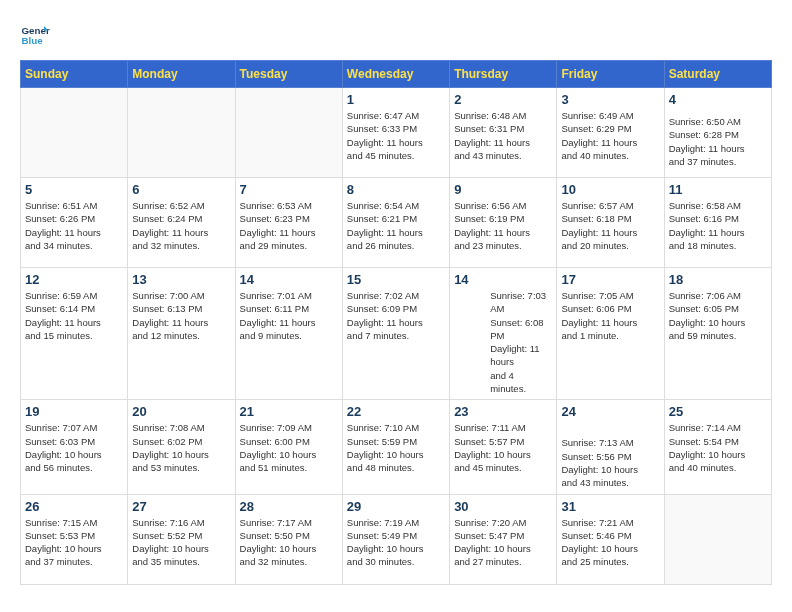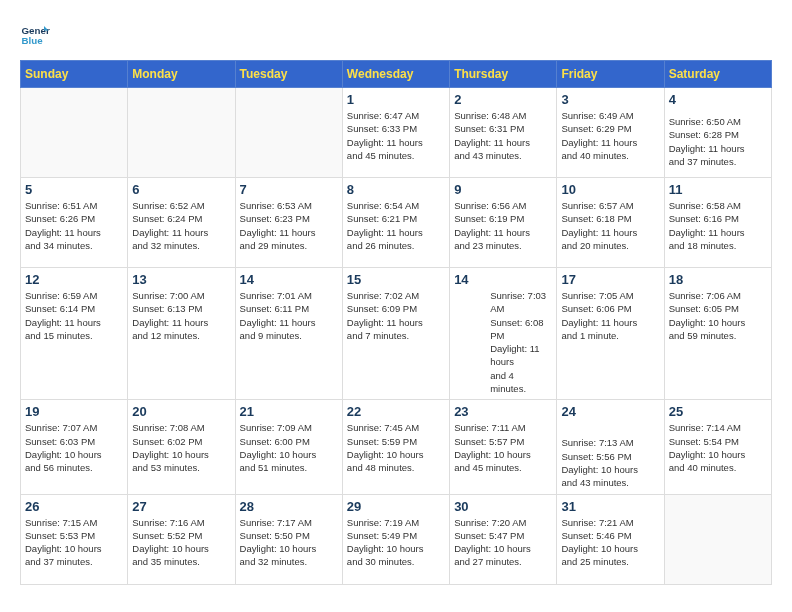--- a/index.html
+++ b/index.html
@@ -258,21 +258,21 @@
         </td>
         <td>
           <span class="day-number">21</span>
           <div class="day-info" style="white-space: pre-line;">Sunrise: 7:09 AM
 Sunset: 6:00 PM
 Daylight: 10 hours
 and 51 minutes.</div>
         </td>
         <td>
           <span class="day-number">22</span>
-          <div class="day-info" style="white-space: pre-line;">Sunrise: 7:45 AM
+          <div class="day-info" style="white-space: pre-line;">Sunrise: 7:10 AM
 Sunset: 5:59 PM
 Daylight: 10 hours
 and 48 minutes.</div>
         </td>
         <td>
           <span class="day-number">23</span>
           <div class="day-info" style="white-space: pre-line;">Sunrise: 7:11 AM
 Sunset: 5:57 PM
 Daylight: 10 hours
 and 45 minutes.</div>

